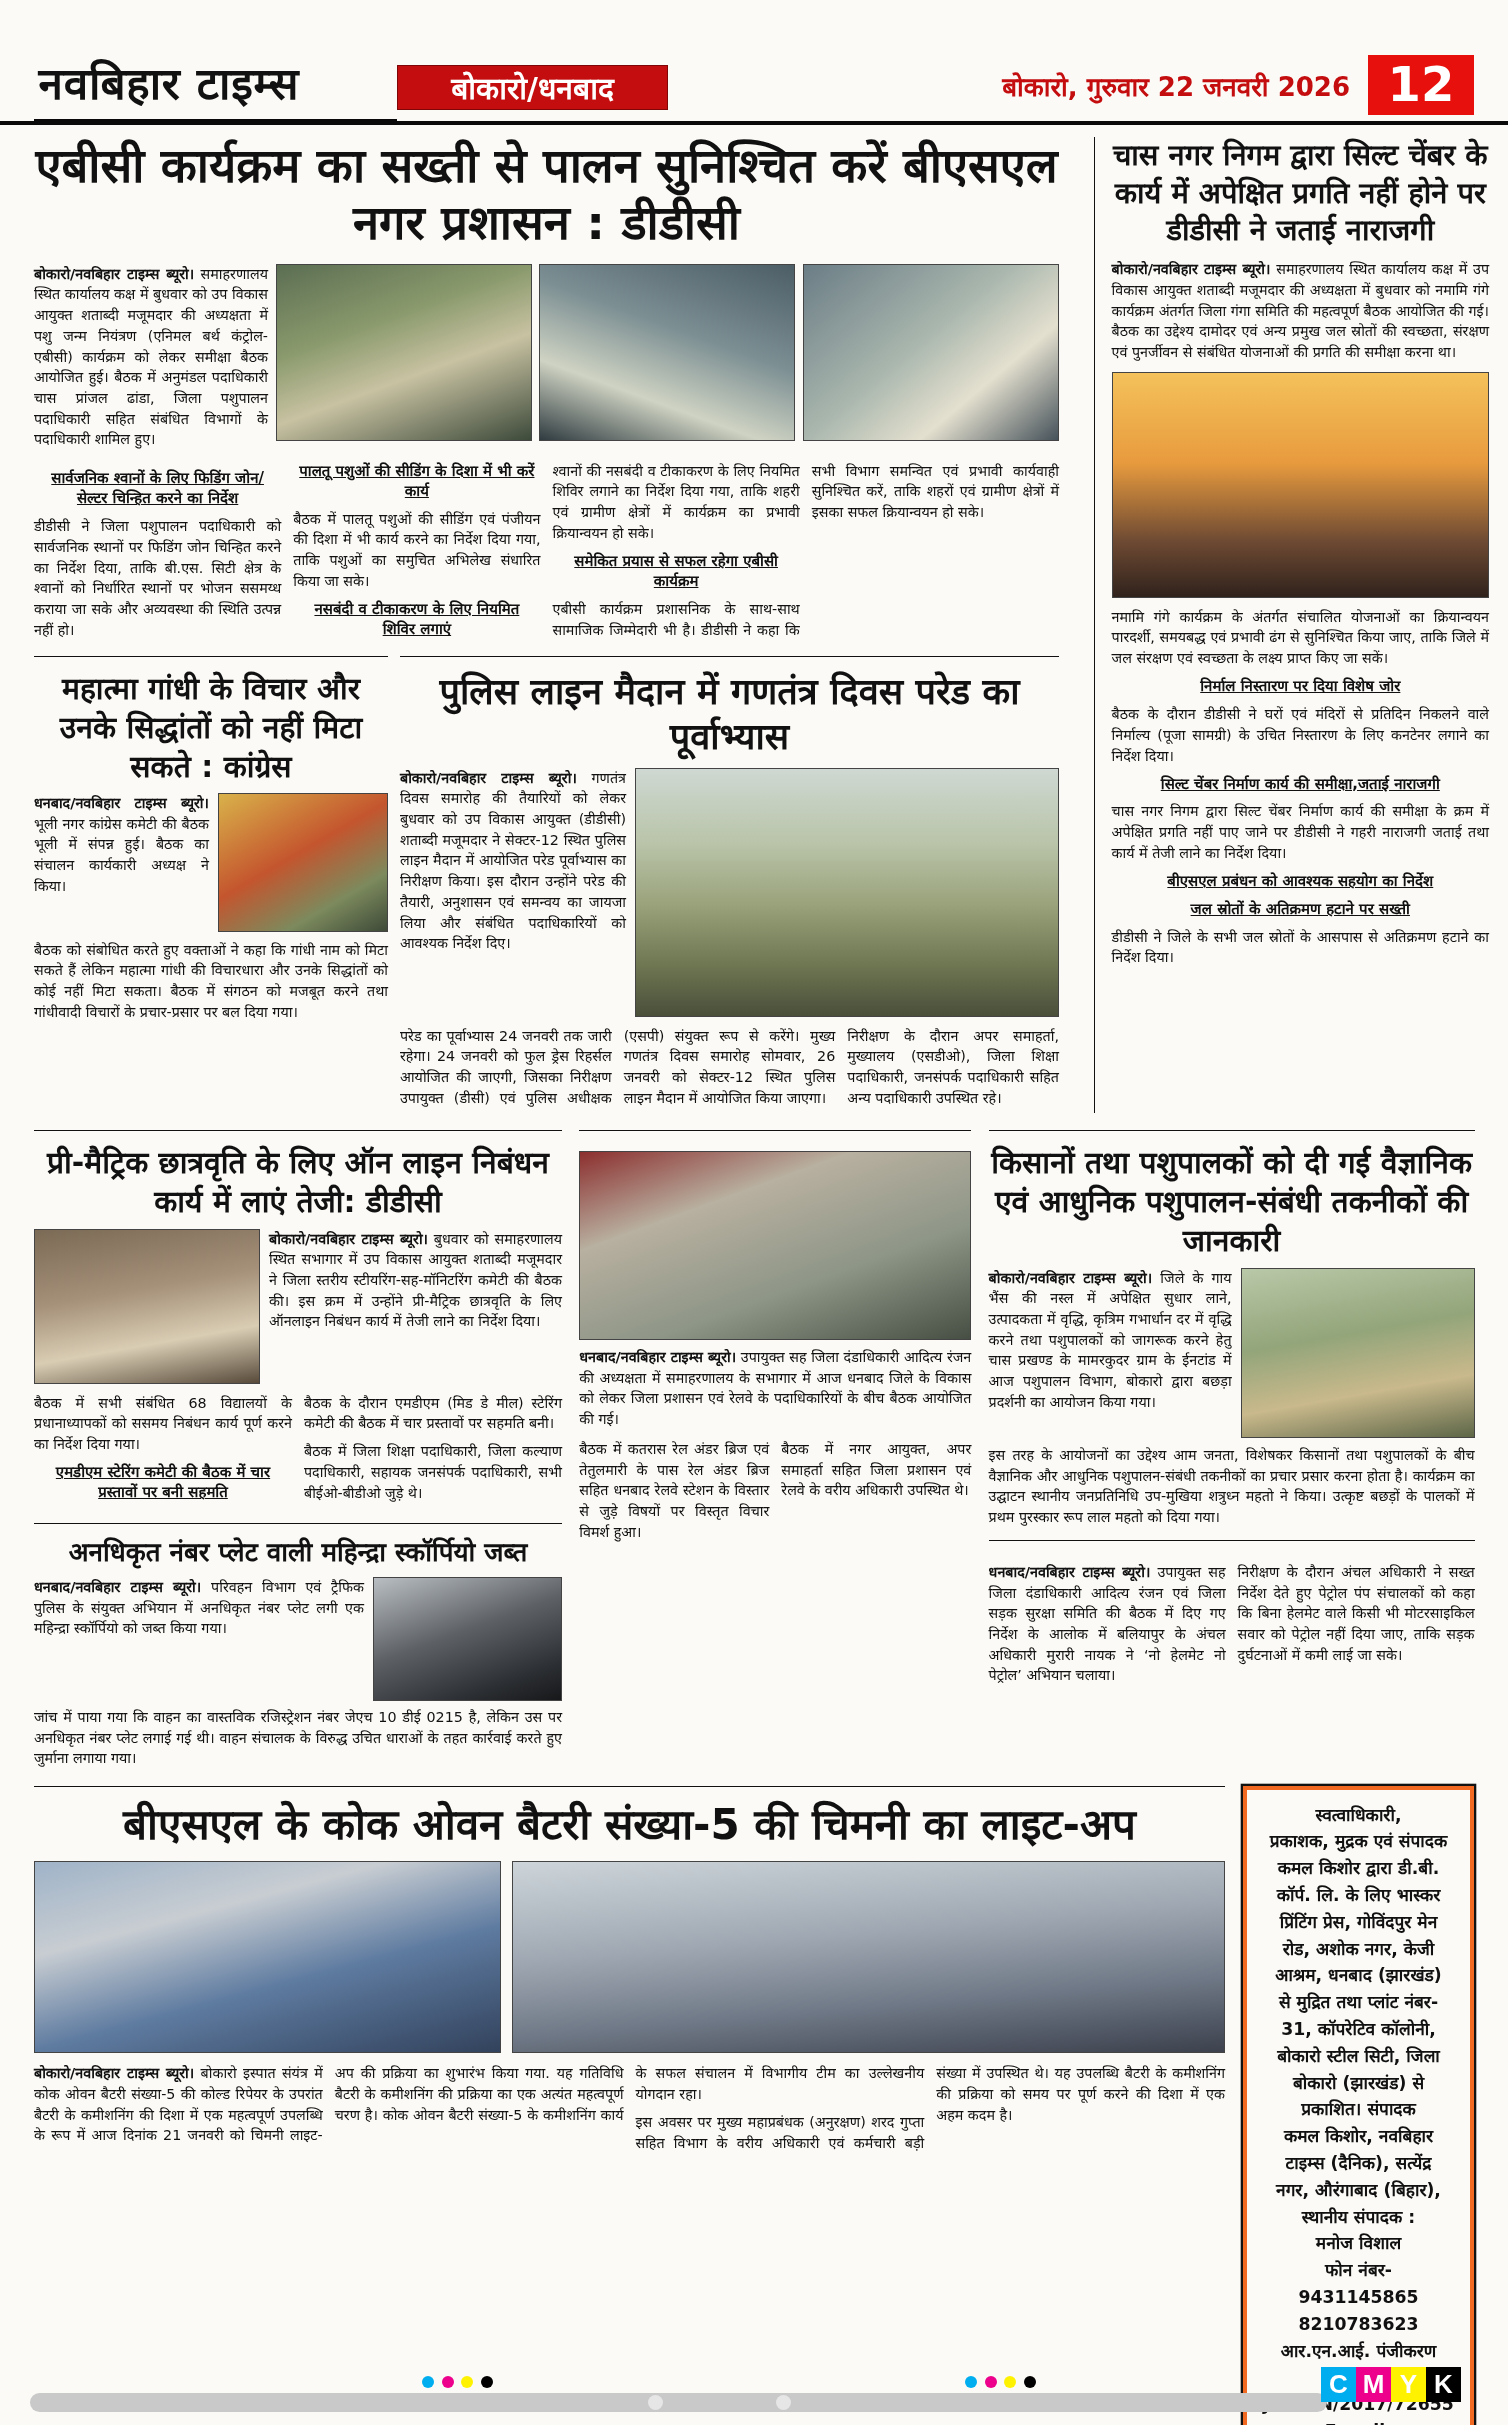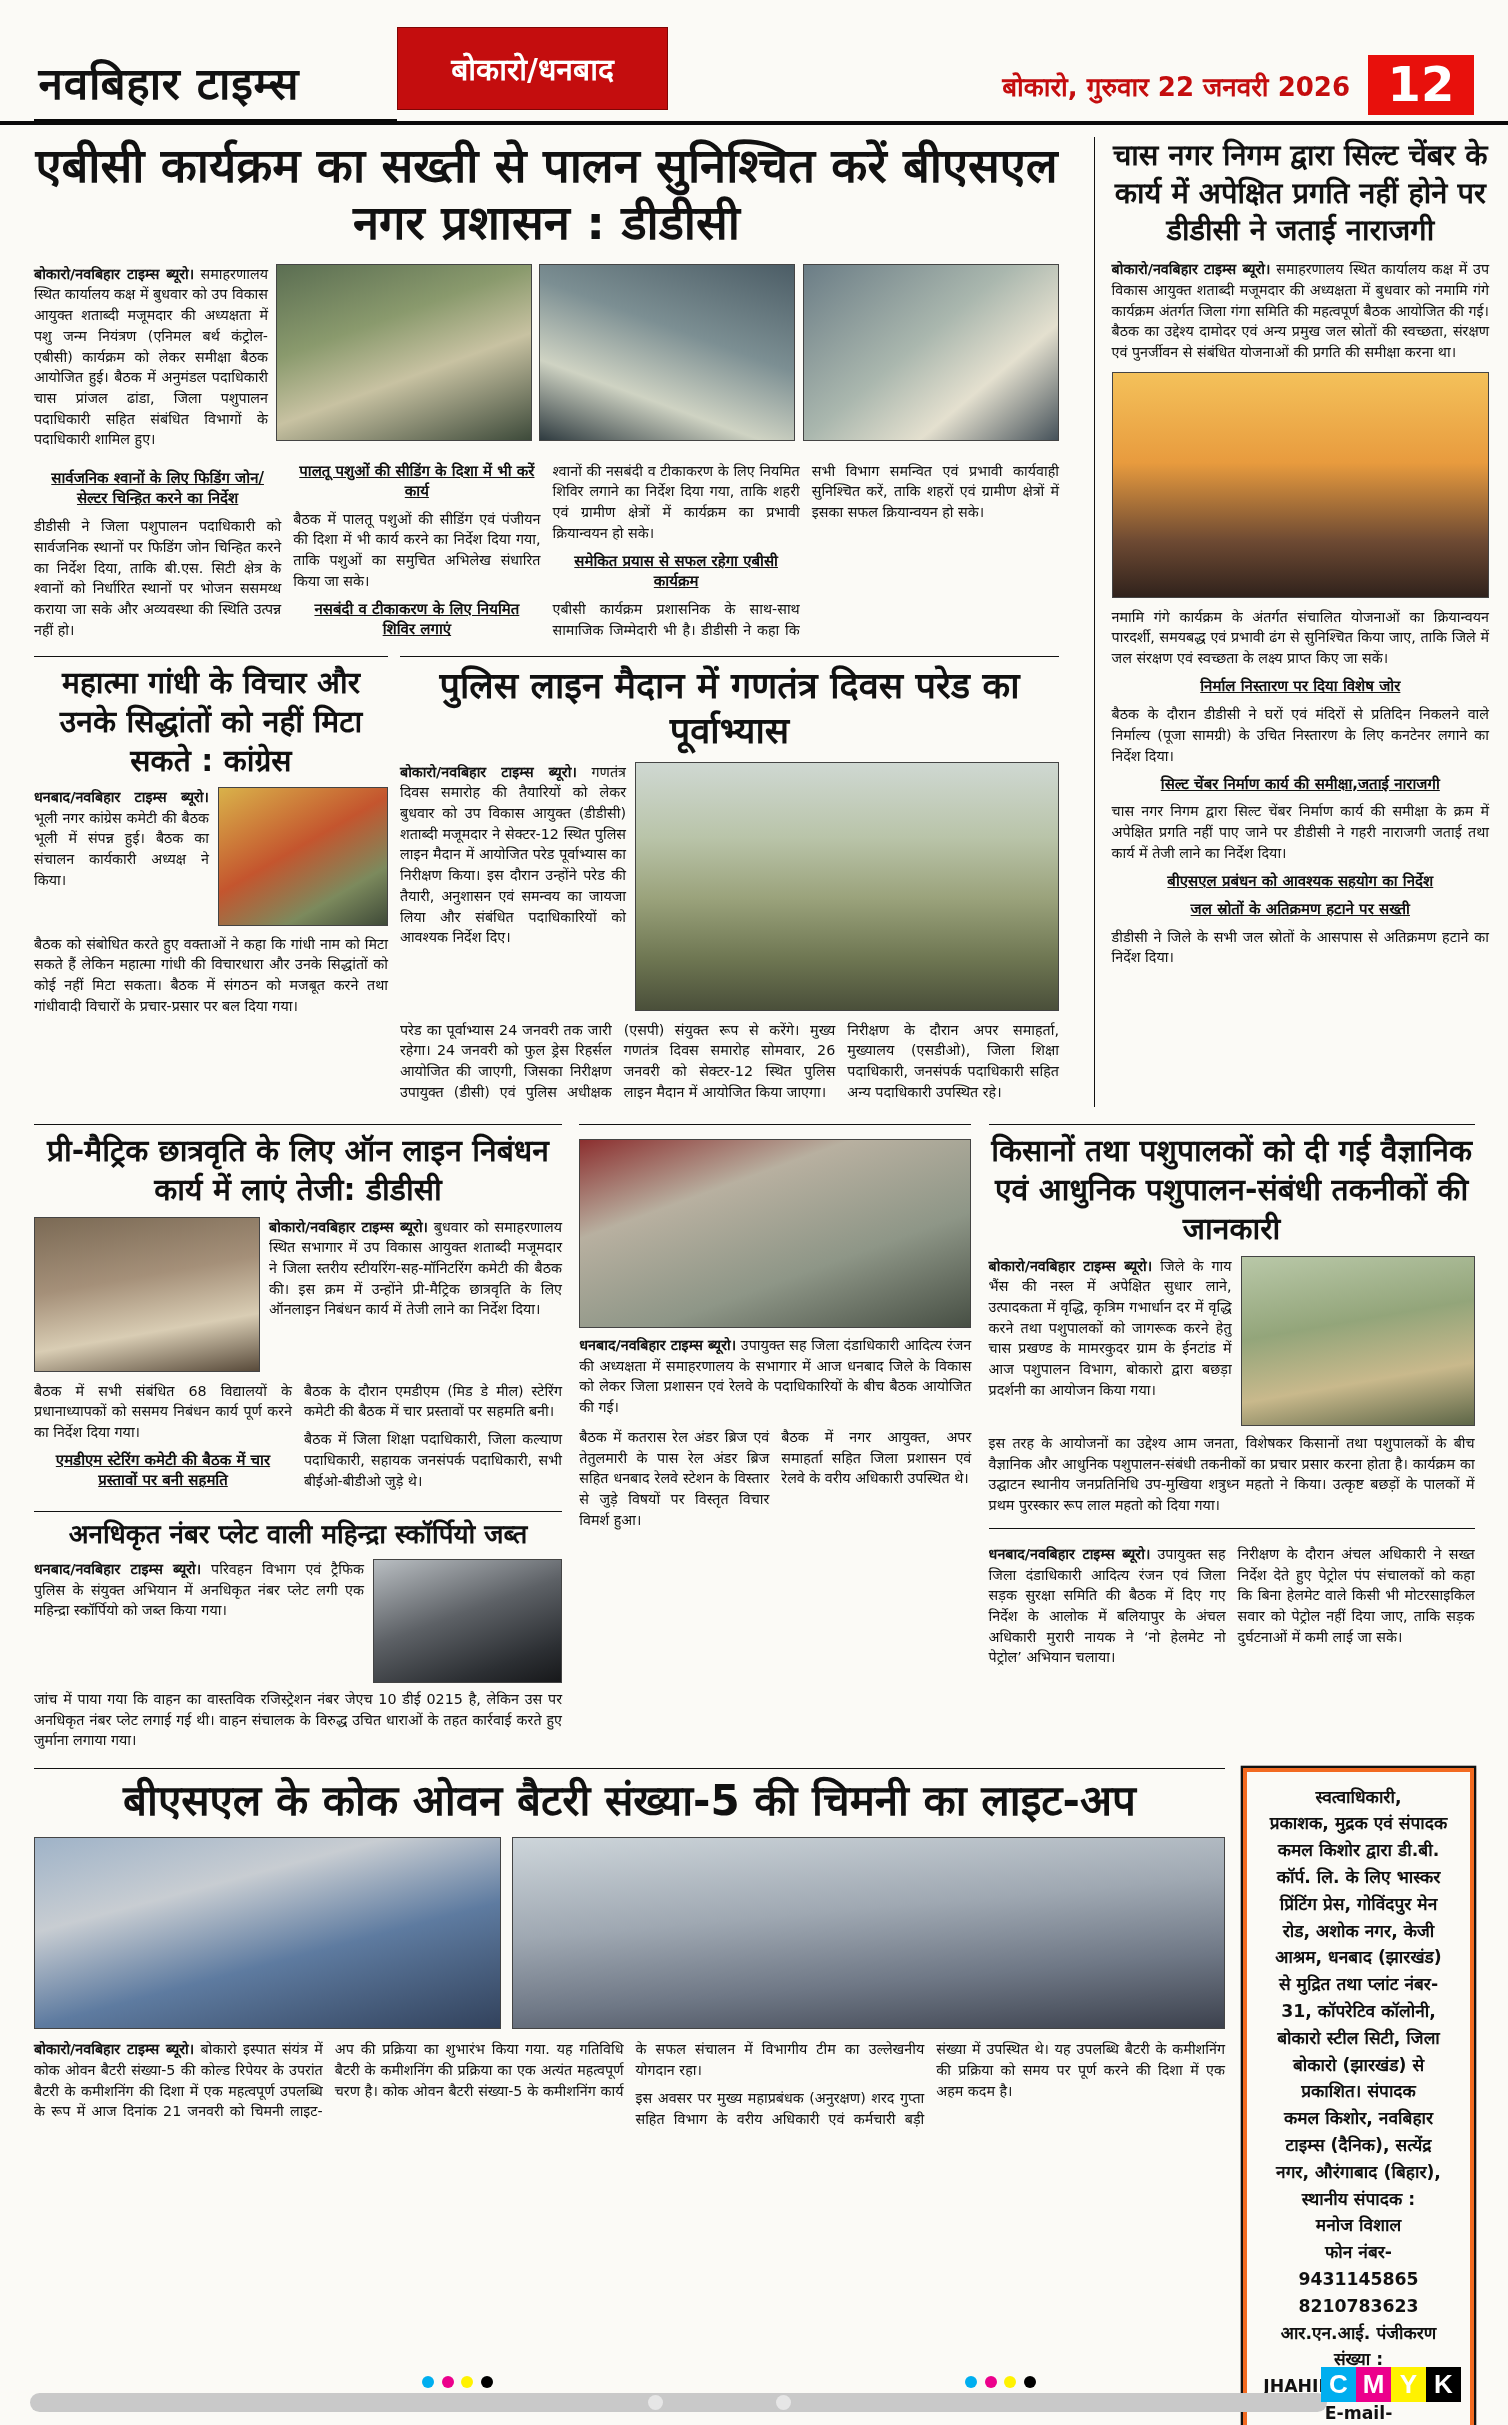--- a/index.html
+++ b/index.html
@@ -7,21 +7,21 @@
   body { font-family:"DejaVu Sans","Liberation Sans",sans-serif; }
   .page { position:relative; width:1508px; height:2426px; background:#fbfaf6; color:#111;
           overflow:hidden; margin:0 auto; }
 
   
   .hdr { display:flex; align-items:flex-end; justify-content:space-between;
          padding:19.6px 34px 0 34px; border-bottom:4.5px solid #0a0a0a; height:125px; }
   .mast { font-size:44px; font-weight:bold; letter-spacing:0.8px; border-bottom:2.3px solid #0a0a0a;
           padding:0 98px 7.5px 4.5px; }
   .tab { background:#c40d0e; color:#fff; font-size:30px; font-weight:bold; text-align:center;
-         padding:20px 53px; margin-bottom:10.6px; border:1.5px solid #7e0606; }
+         padding:1px 53px; margin-bottom:10.6px; border:1.5px solid #7e0606; }
   .dateline { color:#c40d0e; font-size:26px; font-weight:bold; margin:0 18px 16.6px auto; }
   .pageno { background:#e8100c; color:#fff; font-size:48px; font-weight:bold;
             padding:4.5px 19.6px 7.5px 19.6px; margin-bottom:6px; line-height:1; }
 
   
   .content { padding:12px 34px 0 34px; }
   .h-lead { font-size:47px; font-weight:bold; text-align:center; line-height:1.22; }
   .h-big  { font-size:36px; font-weight:bold; text-align:center; line-height:1.25; }
   .h-med  { font-size:30px; font-weight:bold; text-align:center; line-height:1.3; }
   .h-sm   { font-size:26px; font-weight:bold; text-align:center; line-height:1.3; }
@@ -56,21 +56,21 @@
   .leadrow .ph { flex:1; height:177px; }
   .band { display:grid; grid-template-columns:354px 659px; gap:12px; margin-top:15px; }
   .police-row { display:flex; gap:9px; margin-top:9px; }
   .police-row .txt { width:226px; flex:none; }
   .police-row .ph { flex:1; height:249px; }
   .rail { border-left:1.5px solid #111; padding-left:16.6px; }
   .rail .ph { width:100%; height:226px; margin:9px 0; }
   .kicker { font-size:29px; font-weight:bold; text-align:center; line-height:1.3; }
 
   .secB { display:grid; grid-template-columns:528px 392px 486px; gap:17.3px; margin-top:16.6px; }
-  .art { border-top:1.5px solid #111; padding-top:6px; }
+  .art { border-top:1.5px solid #111; padding-top:12px; }
   .rowpic { display:flex; gap:9px; margin-top:7.5px; }
   .rowpic .ph { flex:none; }
 
   .secC { display:grid; grid-template-columns:1191px 231px; gap:18px; margin-top:16.6px; }
   .bslpics { display:flex; gap:10.6px; margin-top:10.6px; }
   .imprint { border:4.5px solid #f26a21; box-shadow:0 0 0 2.3px #111; padding:12px 7.5px;
              font-weight:bold; font-size:17.3px; line-height:1.55; text-align:center;
              white-space:pre-line; height:fit-content; }
 
   

